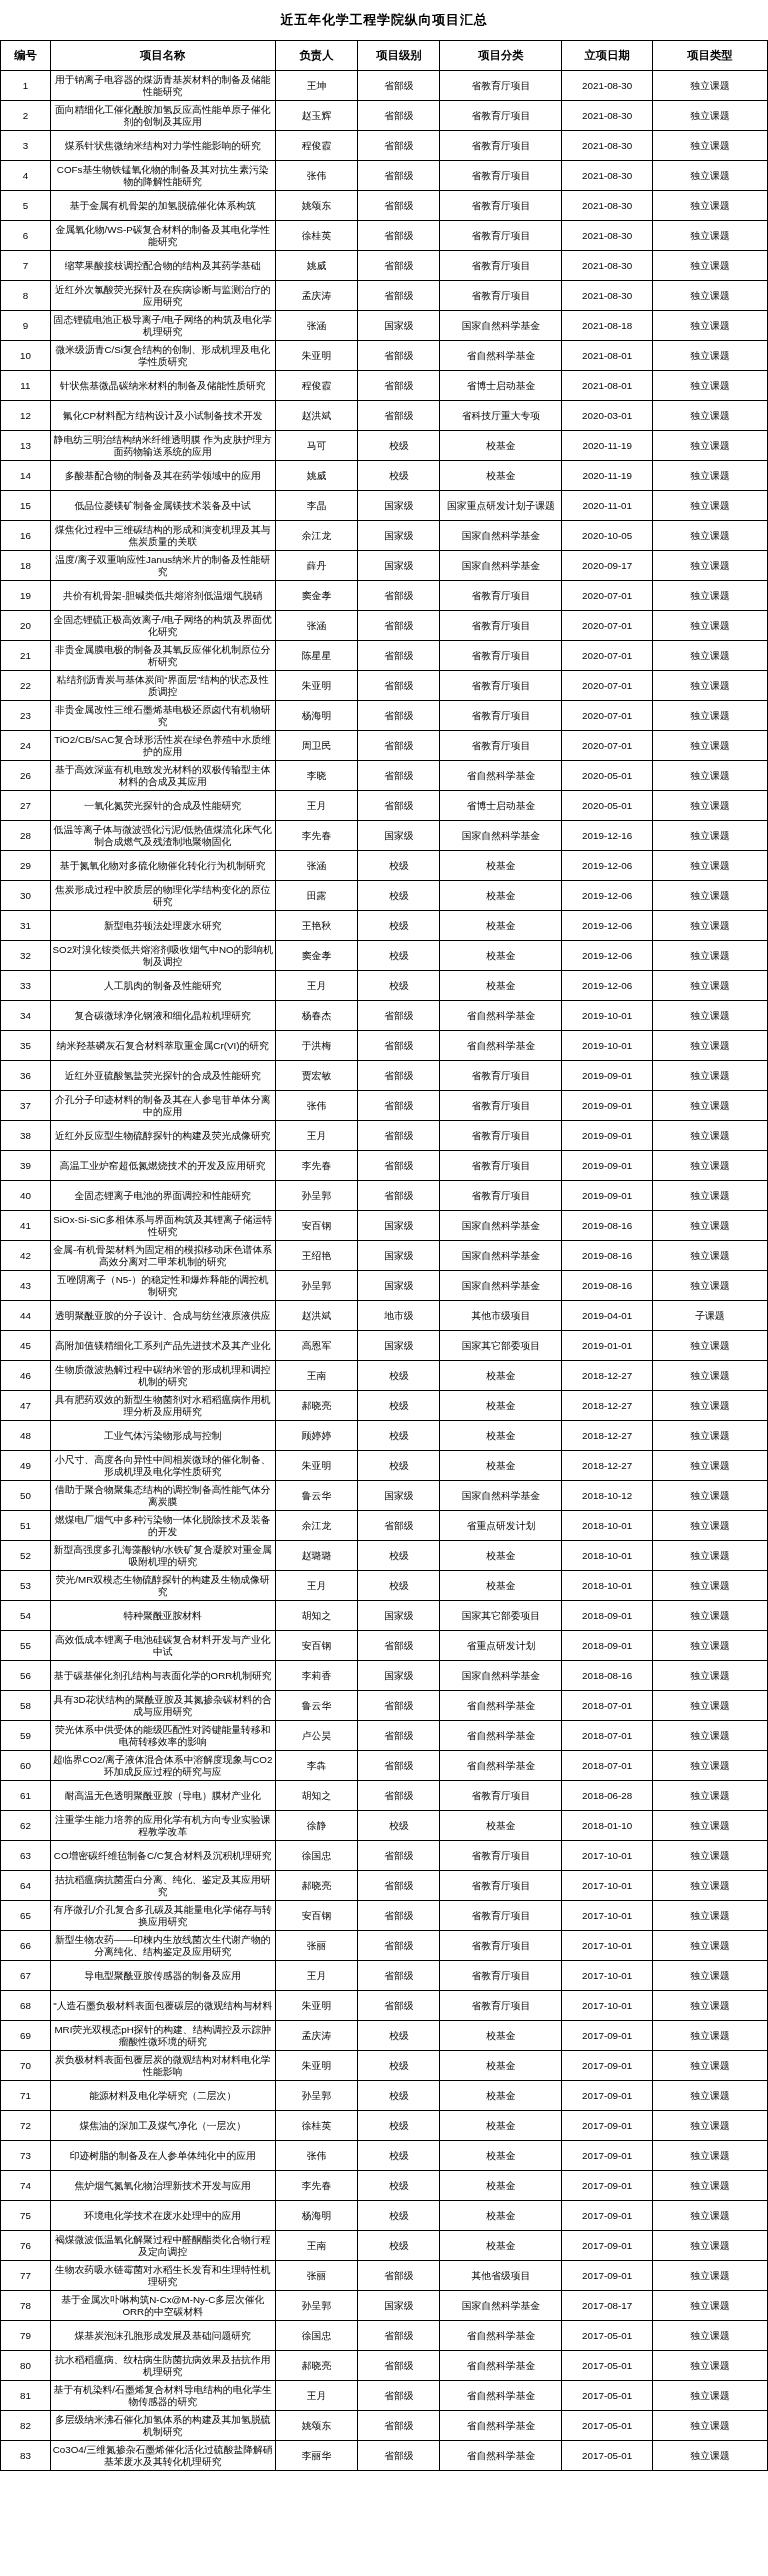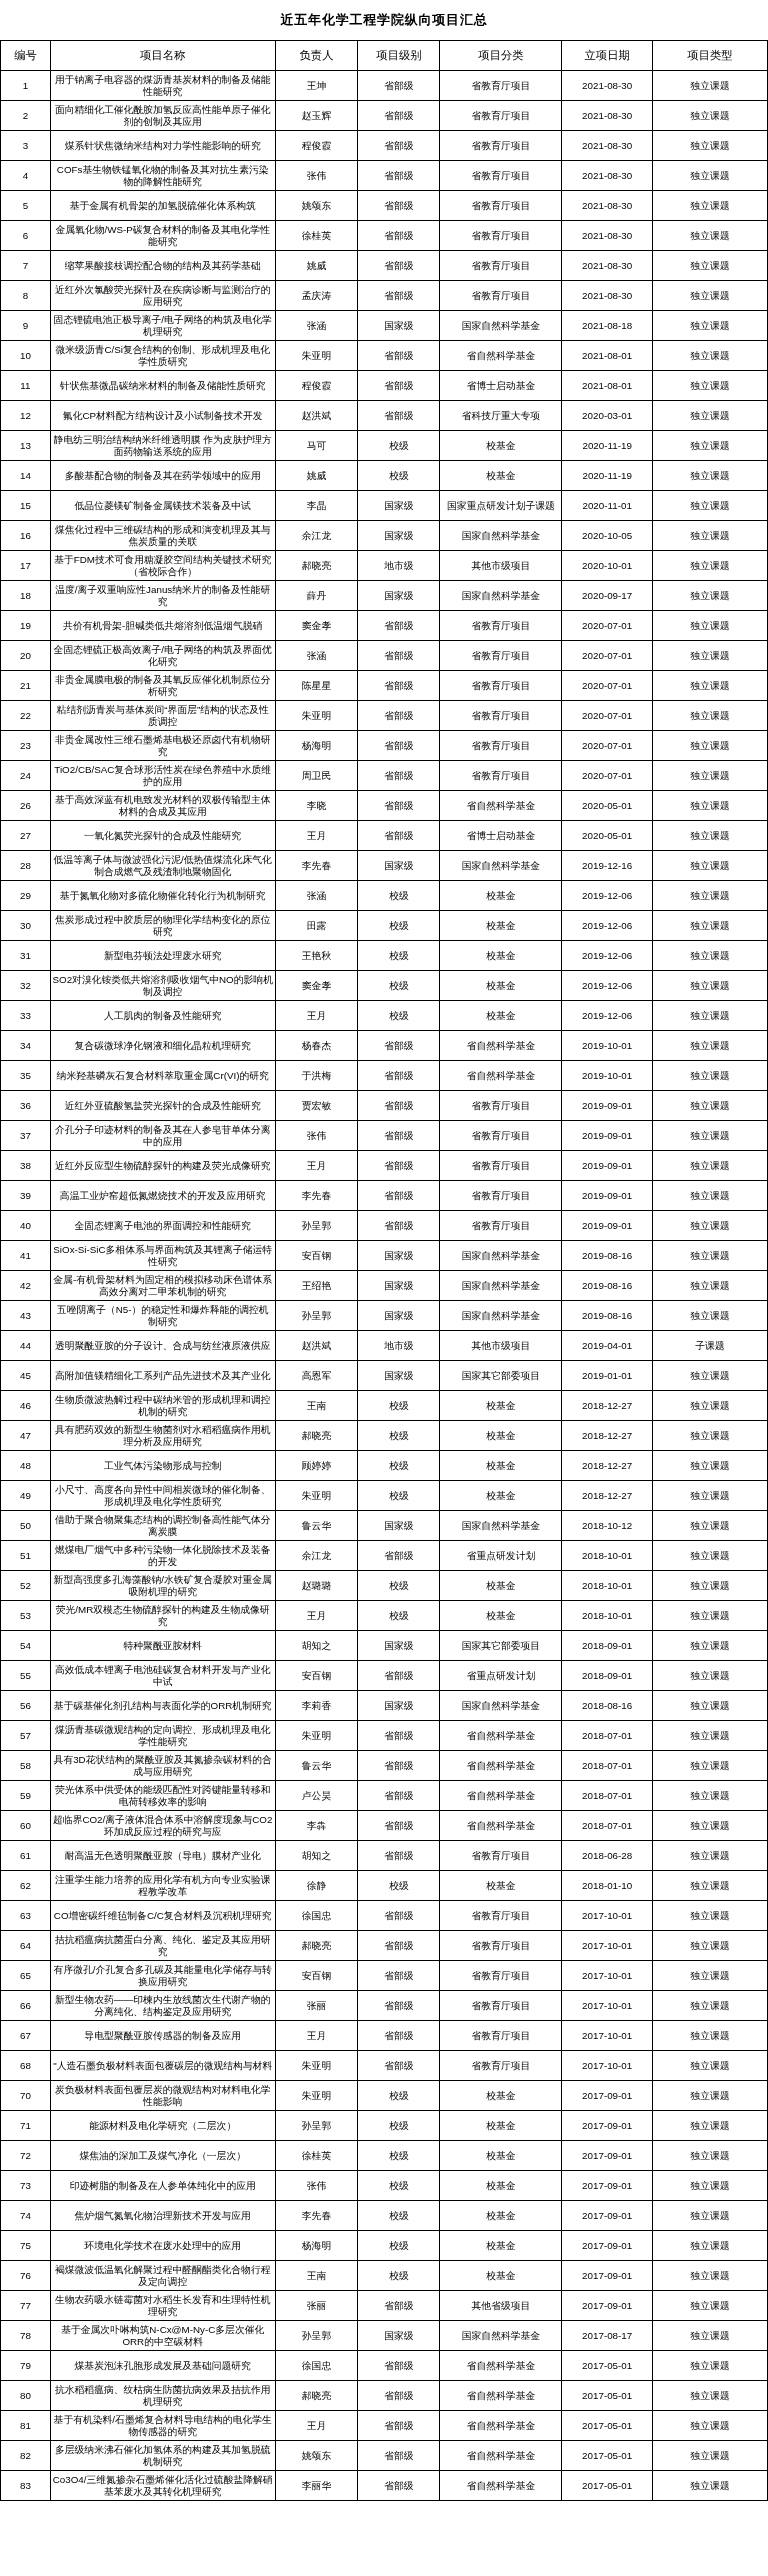--- a/index.html
+++ b/index.html
@@ -30,21 +30,21 @@
   table.projects th, table.projects td {
     border: 0.8px solid #000000;
     text-align: center;
     vertical-align: middle;
     padding: 0.8px 1.5px;
     overflow: hidden;
   }
   table.projects th {
     height: 30px;
     font-size: 11.3px;
-    font-weight: normal;
+    font-weight: bold;
   }
   table.projects td {
     height: 30px;
     font-size: 9.8px;
     line-height: 1.18;
   }
   td.col-name { font-size: 9.8px; }
   td.col-date { font-size: 10.2px; letter-spacing: 0px; }
 </style>
 </head>
@@ -205,29 +205,20 @@
         <tr>
           <td class="col-no">16</td>
           <td class="col-name">煤焦化过程中三维碳结构的形成和演变机理及其与焦炭质量的关联</td>
           <td class="col-leader">余江龙</td>
           <td class="col-level">国家级</td>
           <td class="col-category">国家自然科学基金</td>
           <td class="col-date">2020-10-05</td>
           <td class="col-type">独立课题</td>
         </tr>
         <tr>
-          <td class="col-no">17</td>
-          <td class="col-name">基于FDM技术可食用糖凝胶空间结构关键技术研究（省校际合作）</td>
-          <td class="col-leader">郝晓亮</td>
-          <td class="col-level">地市级</td>
-          <td class="col-category">其他市级项目</td>
-          <td class="col-date">2020-10-01</td>
-          <td class="col-type">独立课题</td>
-        </tr>
-        <tr>
           <td class="col-no">18</td>
           <td class="col-name">温度/离子双重响应性Janus纳米片的制备及性能研究</td>
           <td class="col-leader">薛丹</td>
           <td class="col-level">国家级</td>
           <td class="col-category">国家自然科学基金</td>
           <td class="col-date">2020-09-17</td>
           <td class="col-type">独立课题</td>
         </tr>
         <tr>
           <td class="col-no">19</td>
@@ -556,29 +547,20 @@
         <tr>
           <td class="col-no">56</td>
           <td class="col-name">基于碳基催化剂孔结构与表面化学的ORR机制研究</td>
           <td class="col-leader">李莉香</td>
           <td class="col-level">国家级</td>
           <td class="col-category">国家自然科学基金</td>
           <td class="col-date">2018-08-16</td>
           <td class="col-type">独立课题</td>
         </tr>
         <tr>
-          <td class="col-no">57</td>
-          <td class="col-name">煤沥青基碳微观结构的定向调控、形成机理及电化学性能研究</td>
-          <td class="col-leader">朱亚明</td>
-          <td class="col-level">省部级</td>
-          <td class="col-category">省自然科学基金</td>
-          <td class="col-date">2018-07-01</td>
-          <td class="col-type">独立课题</td>
-        </tr>
-        <tr>
           <td class="col-no">58</td>
           <td class="col-name">具有3D花状结构的聚酰亚胺及其氮掺杂碳材料的合成与应用研究</td>
           <td class="col-leader">鲁云华</td>
           <td class="col-level">省部级</td>
           <td class="col-category">省自然科学基金</td>
           <td class="col-date">2018-07-01</td>
           <td class="col-type">独立课题</td>
         </tr>
         <tr>
           <td class="col-no">59</td>
@@ -661,20 +643,29 @@
           <td class="col-date">2017-10-01</td>
           <td class="col-type">独立课题</td>
         </tr>
         <tr>
           <td class="col-no">68</td>
           <td class="col-name">"人造石墨负极材料表面包覆碳层的微观结构与材料</td>
           <td class="col-leader">朱亚明</td>
           <td class="col-level">省部级</td>
           <td class="col-category">省教育厅项目</td>
           <td class="col-date">2017-10-01</td>
+          <td class="col-type">独立课题</td>
+        </tr>
+        <tr>
+          <td class="col-no">69</td>
+          <td class="col-name">MRI荧光双模态pH探针的构建、结构调控及示踪肿瘤酸性微环境的研究</td>
+          <td class="col-leader">孟庆涛</td>
+          <td class="col-level">校级</td>
+          <td class="col-category">校基金</td>
+          <td class="col-date">2017-09-01</td>
           <td class="col-type">独立课题</td>
         </tr>
         <tr>
           <td class="col-no">70</td>
           <td class="col-name">炭负极材料表面包覆层炭的微观结构对材料电化学性能影响</td>
           <td class="col-leader">朱亚明</td>
           <td class="col-level">校级</td>
           <td class="col-category">校基金</td>
           <td class="col-date">2017-09-01</td>
           <td class="col-type">独立课题</td>

